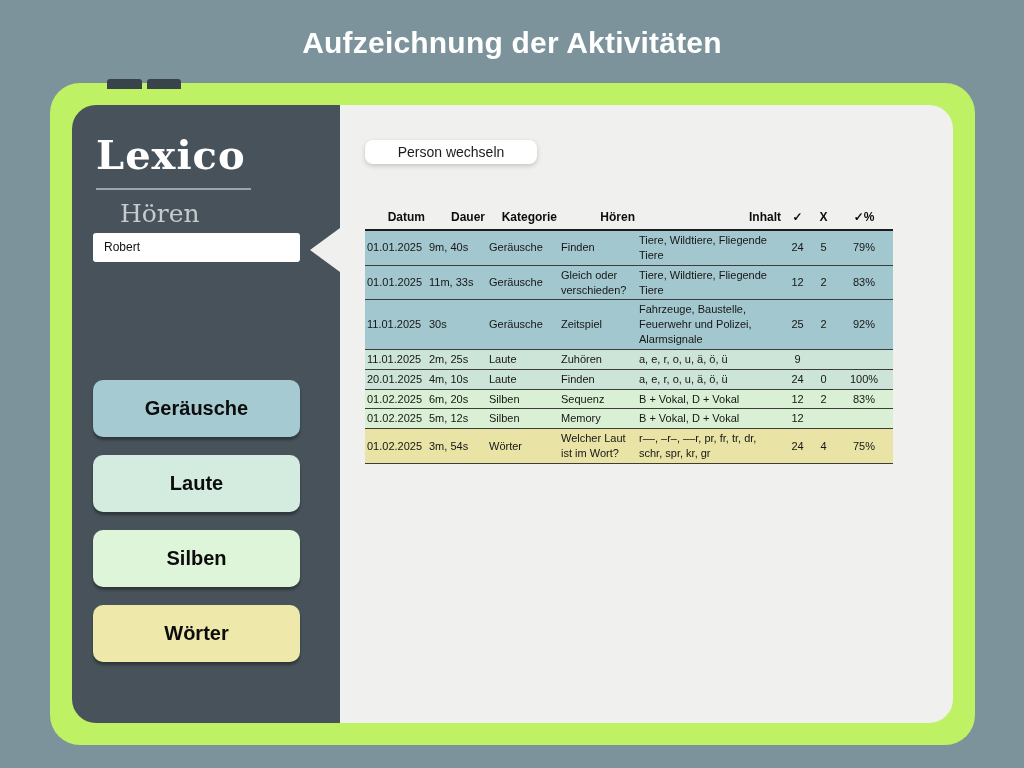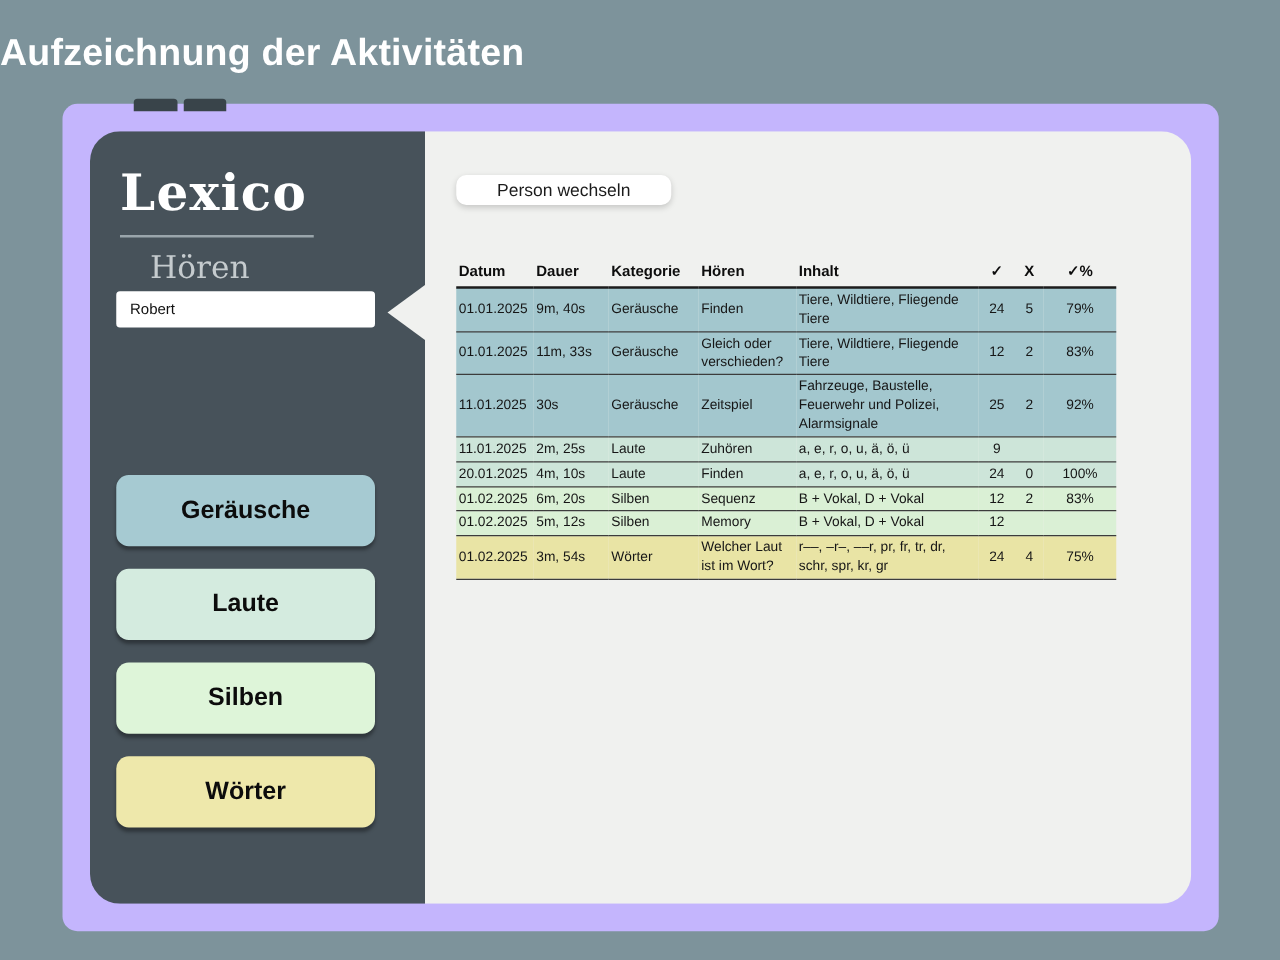--- a/index.html
+++ b/index.html
@@ -6,32 +6,32 @@
   html, body { width: 1024px; height: 768px; }
   body {
     font-family: "Liberation Sans", sans-serif;
     background: #7d939b;
     position: relative;
     overflow: hidden;
   }
   .page-title {
     position: absolute;
     top: 26px; left: 0; right: 0;
-    text-align: left;
+    text-align: center;
     color: #ffffff;
     font-size: 30px;
     font-weight: 700;
     letter-spacing: 0.2px;
   }
   .tablet {
     position: absolute;
     left: 50px; top: 83px;
     width: 925px; height: 662px;
-    background: #c4b5fd;
-    border-radius: 12px;
+    background: #bef264;
+    border-radius: 30px;
     padding-left: 43px;
   }
   .vol {
     position: absolute;
     top: -4px;
     height: 10px;
     background: #39444a;
     border-radius: 3px 3px 0 0;
   }
   .vol1 { left: 57px; width: 35px; }
@@ -128,21 +128,21 @@
     position: absolute;
     left: 25px; top: 103px;
     width: 528px;
     border-collapse: collapse;
     table-layout: fixed;
   }
   table.log th {
     font-size: 12px;
     font-weight: 700;
     color: #0d0d0d;
-    text-align: left;
+    text-align: right;
     padding: 2px 2px 5px 2px;
     border-bottom: 2px solid #1c1c1c;
     white-space: nowrap;
   }
   table.log td {
     font-size: 11px;
     color: #161616;
     padding: 2px 3px 2px 2px;
     vertical-align: middle;
     line-height: 1.35;

